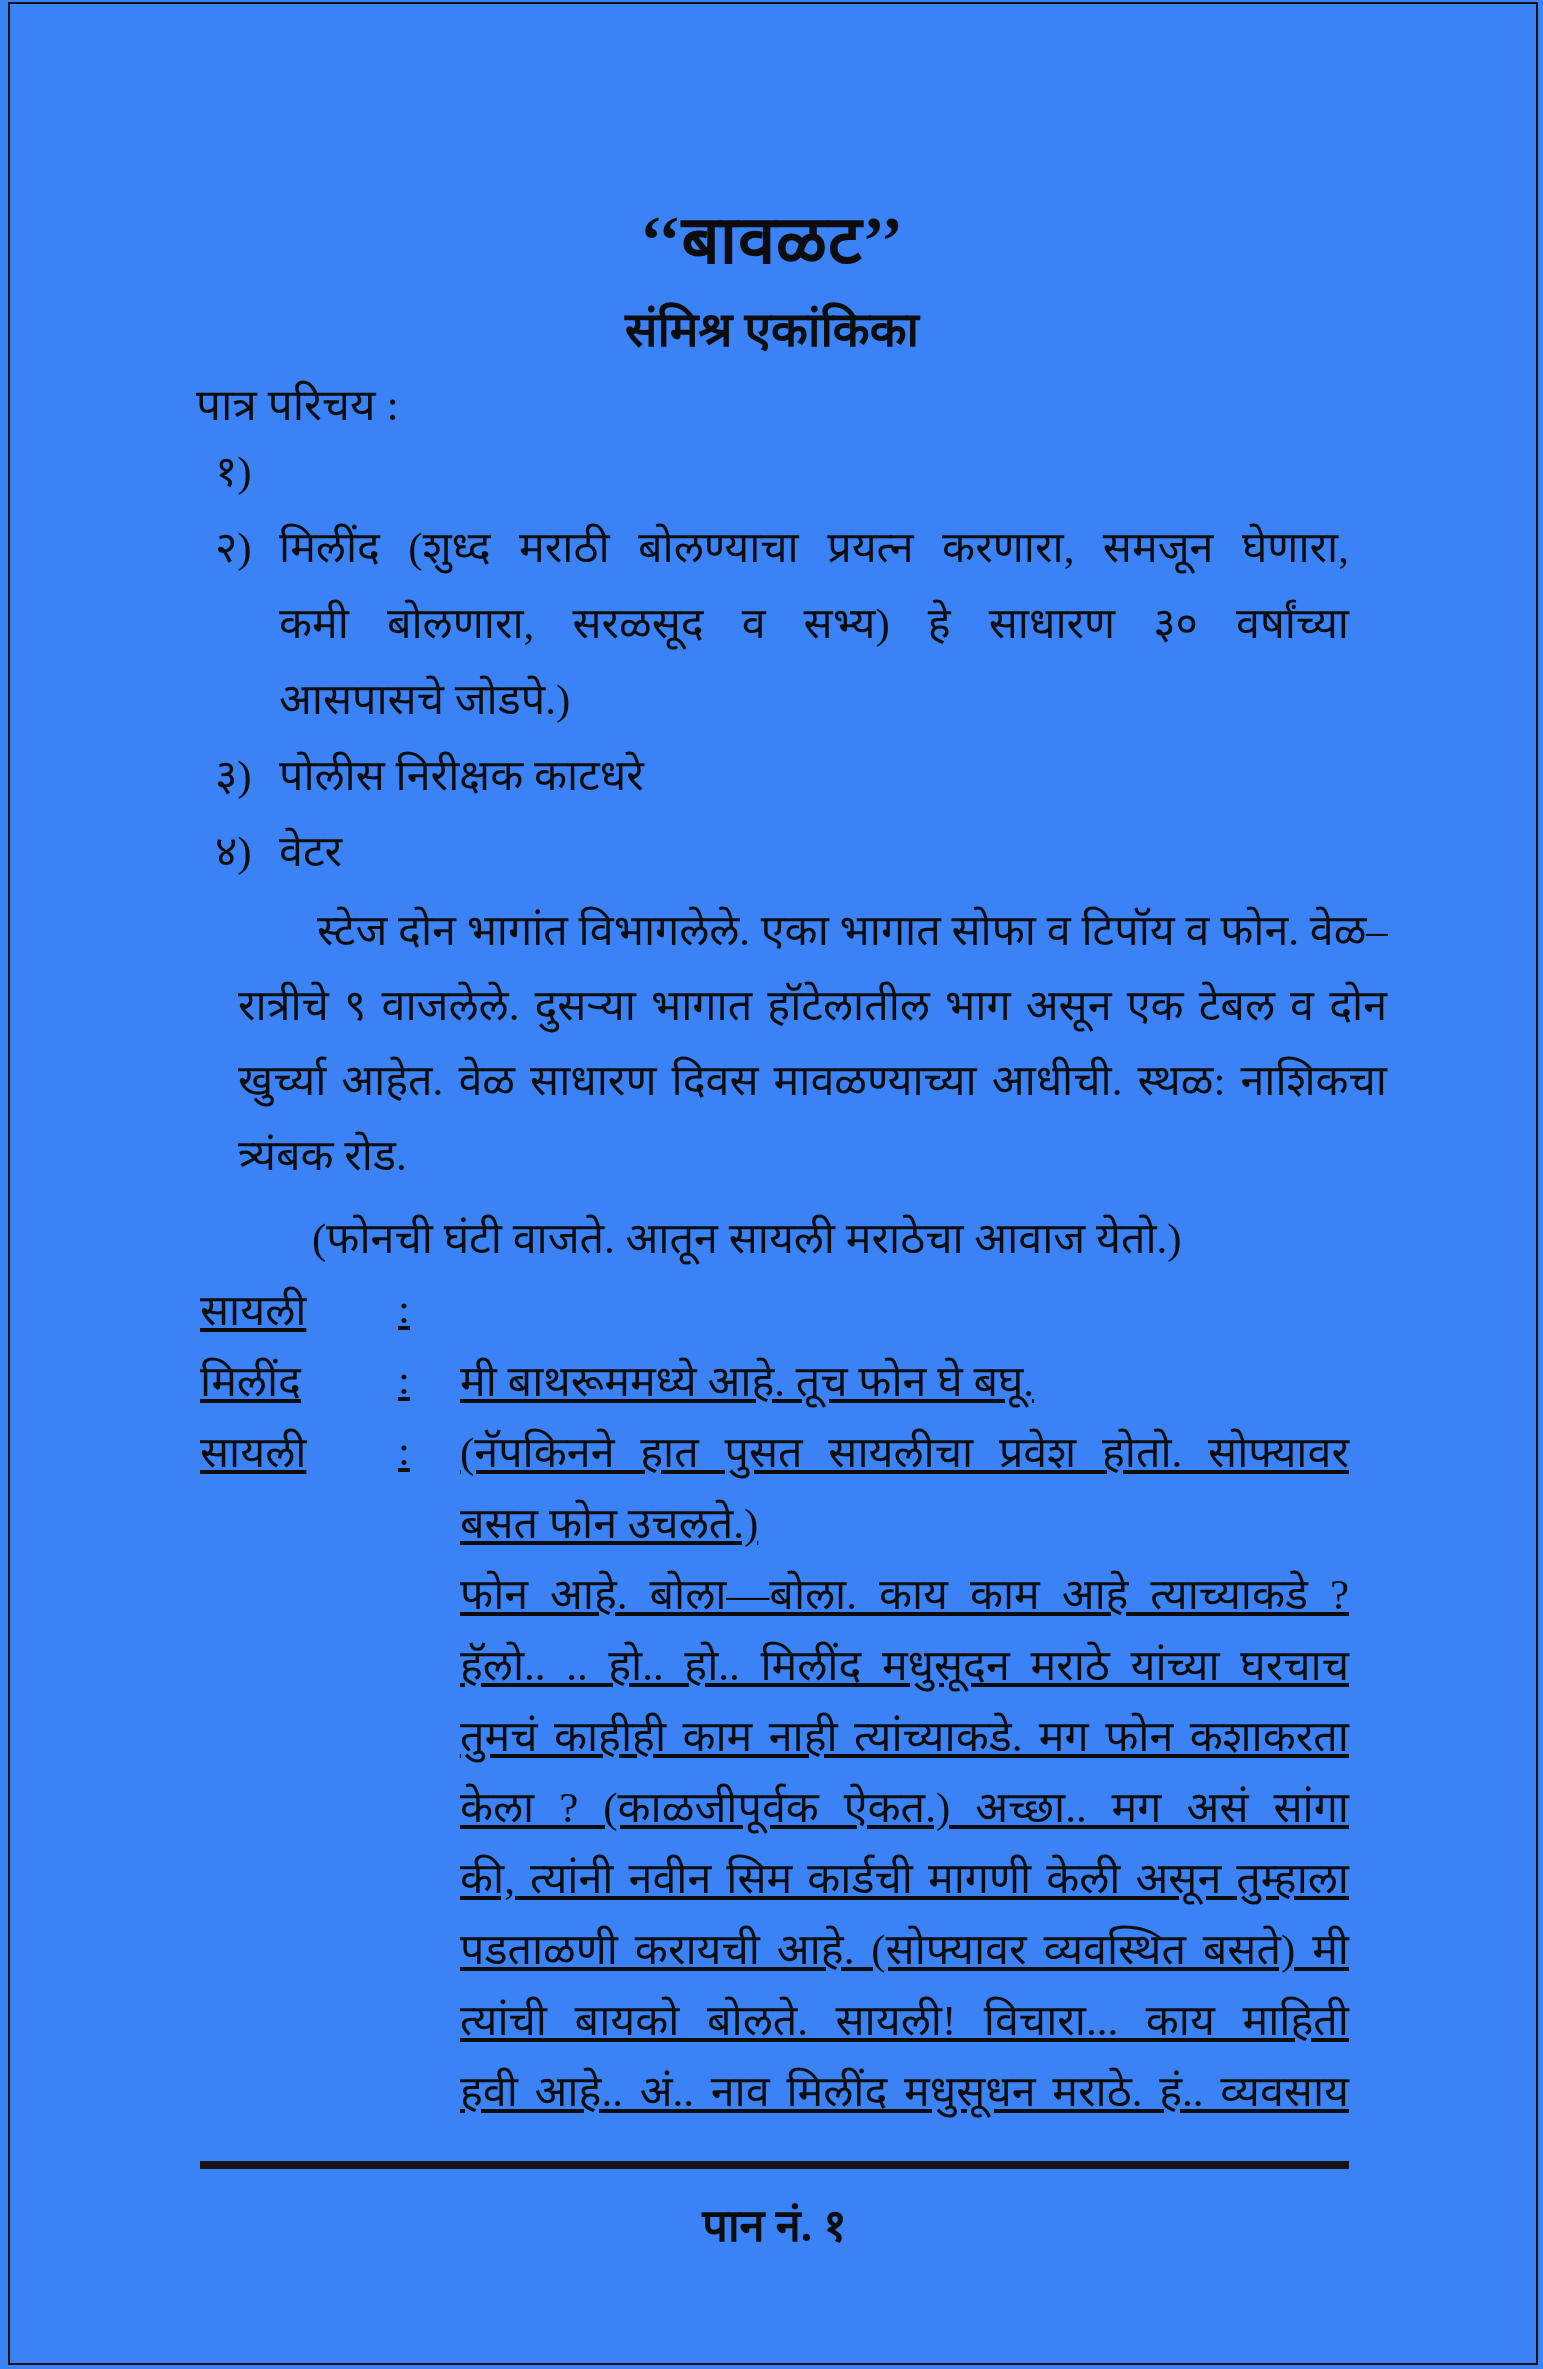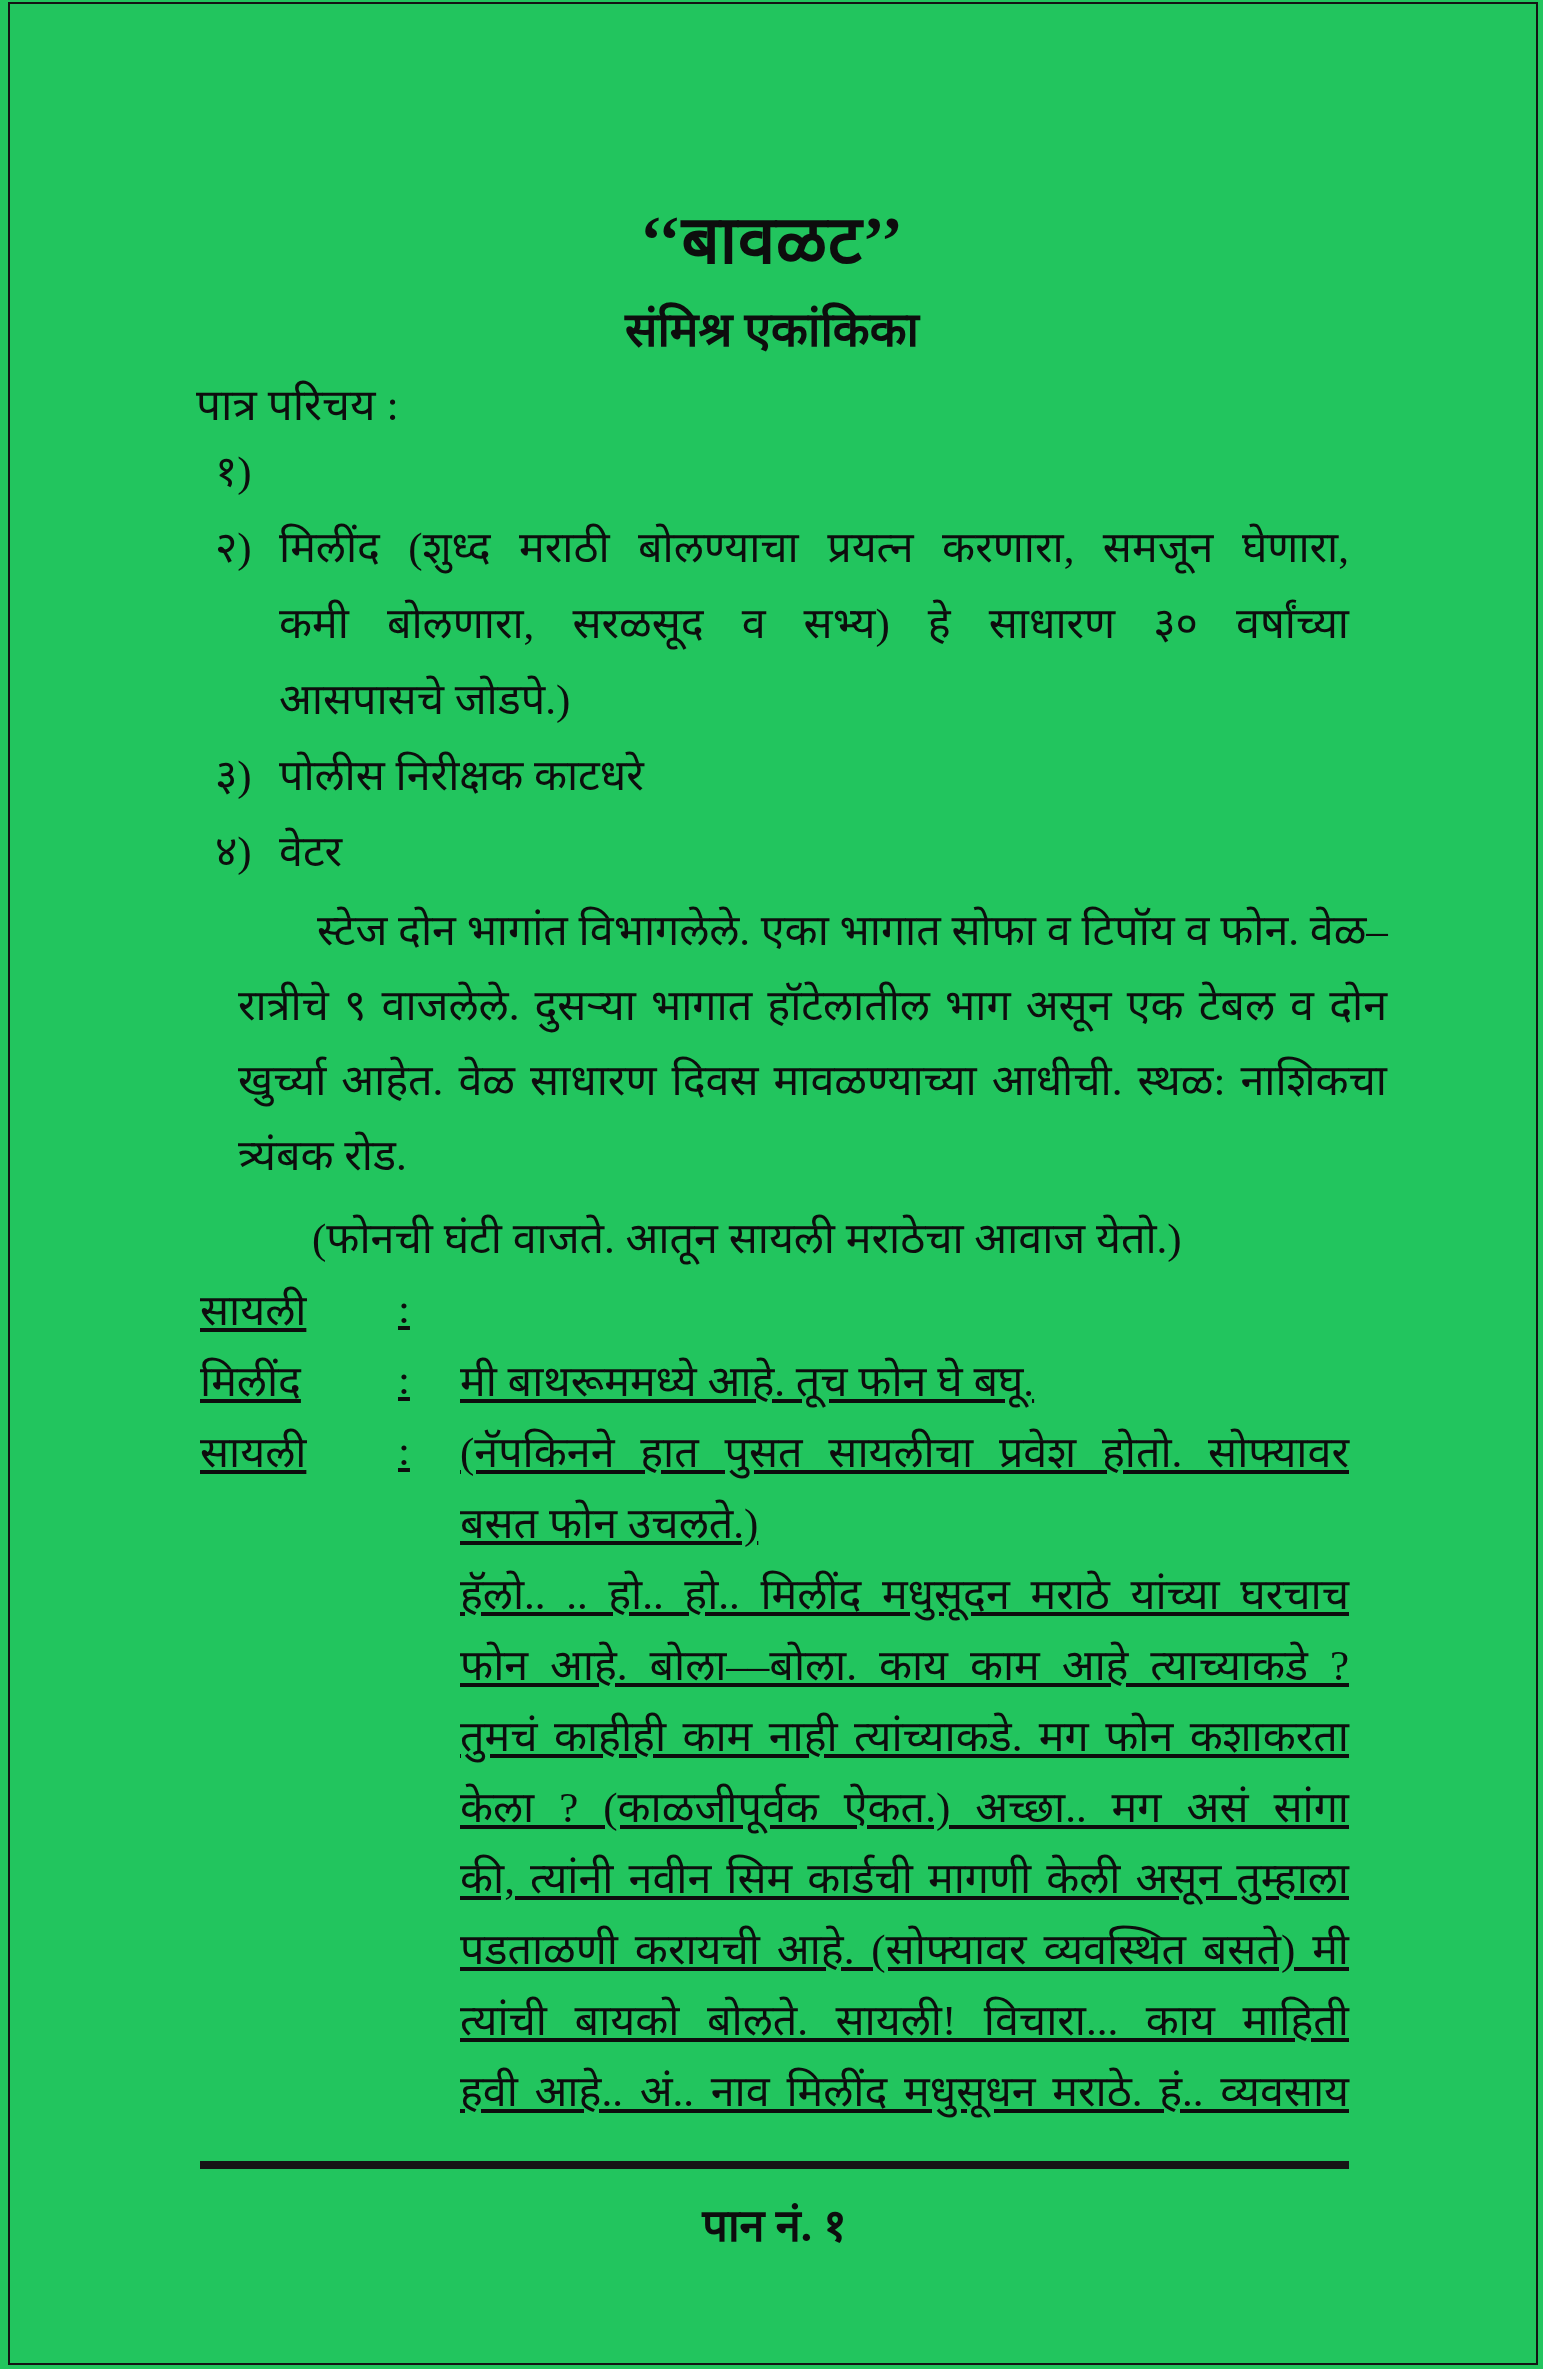--- a/index.html
+++ b/index.html
@@ -5,21 +5,21 @@
   html, body {
     margin: 0;
     padding: 0;
     background: #e8e8e8;
   }
   .page {
     position: relative;
     width: 1544px;
     height: 2370px;
     margin: 0 auto;
-    background: #22c55e;
+    background: #3b82f6;
     color: #0d0d0d;
     font-family: "Liberation Serif", "DejaVu Serif", serif;
     font-size: 43px;
     overflow: hidden;
   }
   .frame {
     position: absolute;
     left: 8.4px; top: 1.9px; right: 6.5px; bottom: 4.7px;
     border: 2.8px solid #141414;
     pointer-events: none;
@@ -182,26 +182,26 @@
       <span class="dtext just">(नॅपकिनने हात पुसत सायलीचा प्रवेश होतो. सोफ्यावर</span>
     </div>
     <div class="dialogue-row">
       <span class="speaker"></span>
       <span class="colon"></span>
       <span class="dtext">बसत फोन उचलते.)</span>
     </div>
     <div class="dialogue-row">
       <span class="speaker"></span>
       <span class="colon"></span>
+      <span class="dtext just">फोन आहे. बोला––बोला. काय काम आहे त्याच्याकडे ?</span>
+    </div>
+    <div class="dialogue-row">
+      <span class="speaker"></span>
+      <span class="colon"></span>
       <span class="dtext just">हॅलो.. .. हो.. हो.. मिलींद मधुसूदन मराठे यांच्या घरचाच</span>
-    </div>
-    <div class="dialogue-row">
-      <span class="speaker"></span>
-      <span class="colon"></span>
-      <span class="dtext just">फोन आहे. बोला––बोला. काय काम आहे त्याच्याकडे ?</span>
     </div>
     <div class="dialogue-row">
       <span class="speaker"></span>
       <span class="colon"></span>
       <span class="dtext just">तुमचं काहीही काम नाही त्यांच्याकडे. मग फोन कशाकरता</span>
     </div>
     <div class="dialogue-row">
       <span class="speaker"></span>
       <span class="colon"></span>
       <span class="dtext just">केला ? (काळजीपूर्वक ऐकत.) अच्छा.. मग असं सांगा</span>

